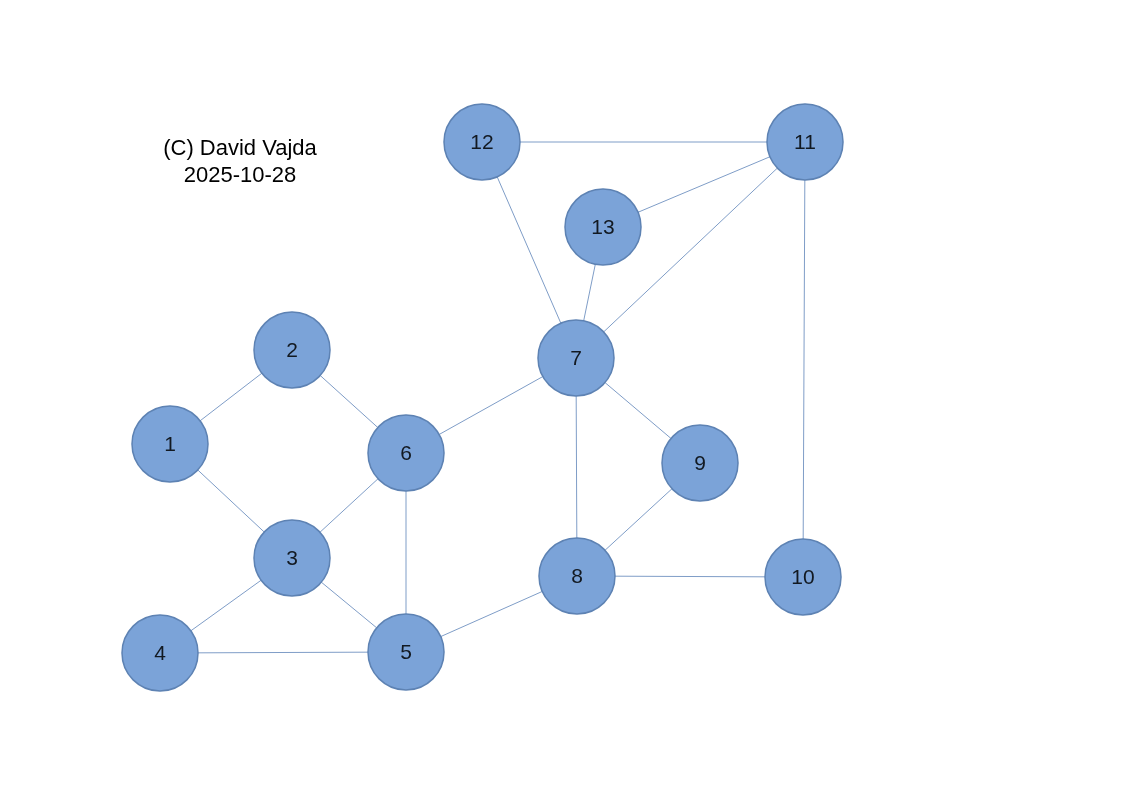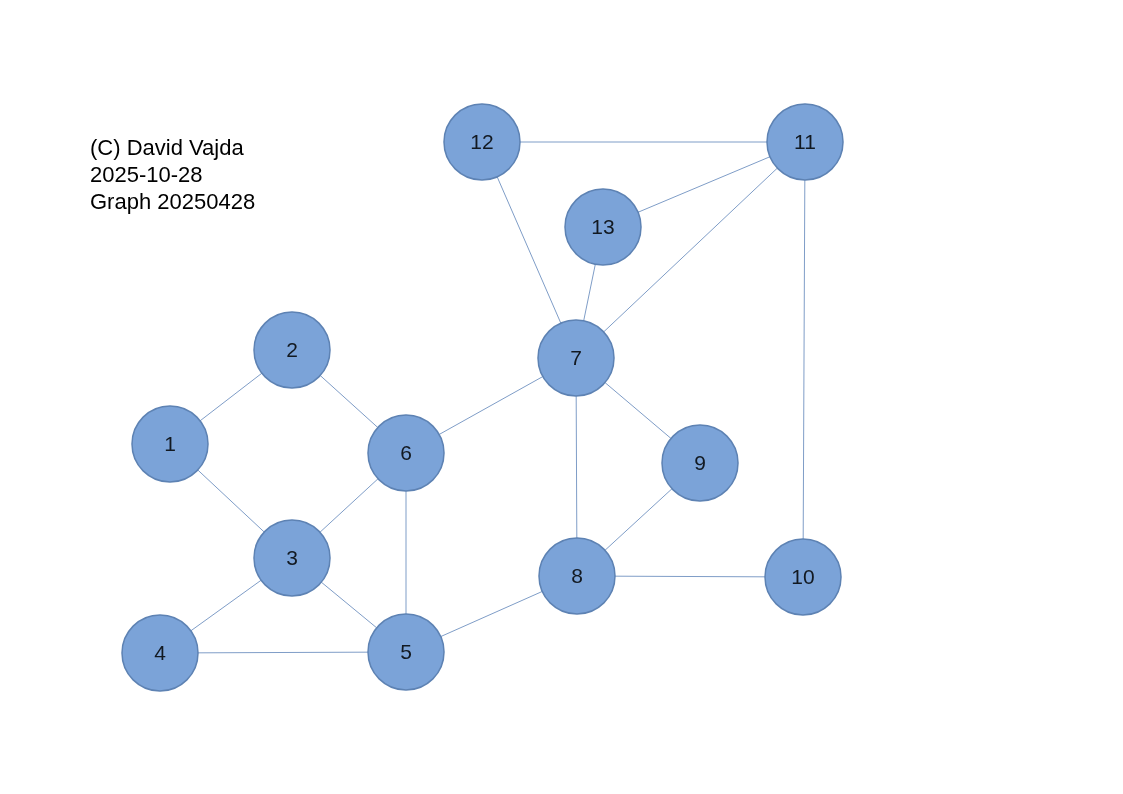--- a/index.html
+++ b/index.html
@@ -18,21 +18,21 @@
   .graph-svg {
     position: absolute;
     left: 0;
     top: 0;
   }
   .title-block {
     position: absolute;
     left: 90px;
     top: 134px;
     width: 300px;
-    text-align: left;
+    text-align: center;
     font-size: 22px;
     line-height: 27px;
     color: #000000;
   }
   .graph-svg text {
     font-family: "Liberation Sans", sans-serif;
     font-size: 21px;
   }
 </style>
 </head>
@@ -83,15 +83,14 @@
       <circle cx="805" cy="142" r="38" fill="#7ba3d8" stroke="#5d82b3" stroke-width="1.5"></circle>
       <text x="805" y="142" dy="0.35em" text-anchor="middle" fill="#121921" font-size="21">11</text>
       <circle cx="482" cy="142" r="38" fill="#7ba3d8" stroke="#5d82b3" stroke-width="1.5"></circle>
       <text x="482" y="142" dy="0.35em" text-anchor="middle" fill="#121921" font-size="21">12</text>
       <circle cx="603" cy="227" r="38" fill="#7ba3d8" stroke="#5d82b3" stroke-width="1.5"></circle>
       <text x="603" y="227" dy="0.35em" text-anchor="middle" fill="#121921" font-size="21">13</text>
     </svg>
   <div class="title-block">
     <div>(C) David Vajda</div>
     <div>2025-10-28</div>
-    <div>Graph 20250428</div>
   </div>
 </div>
 
 </body></html>

